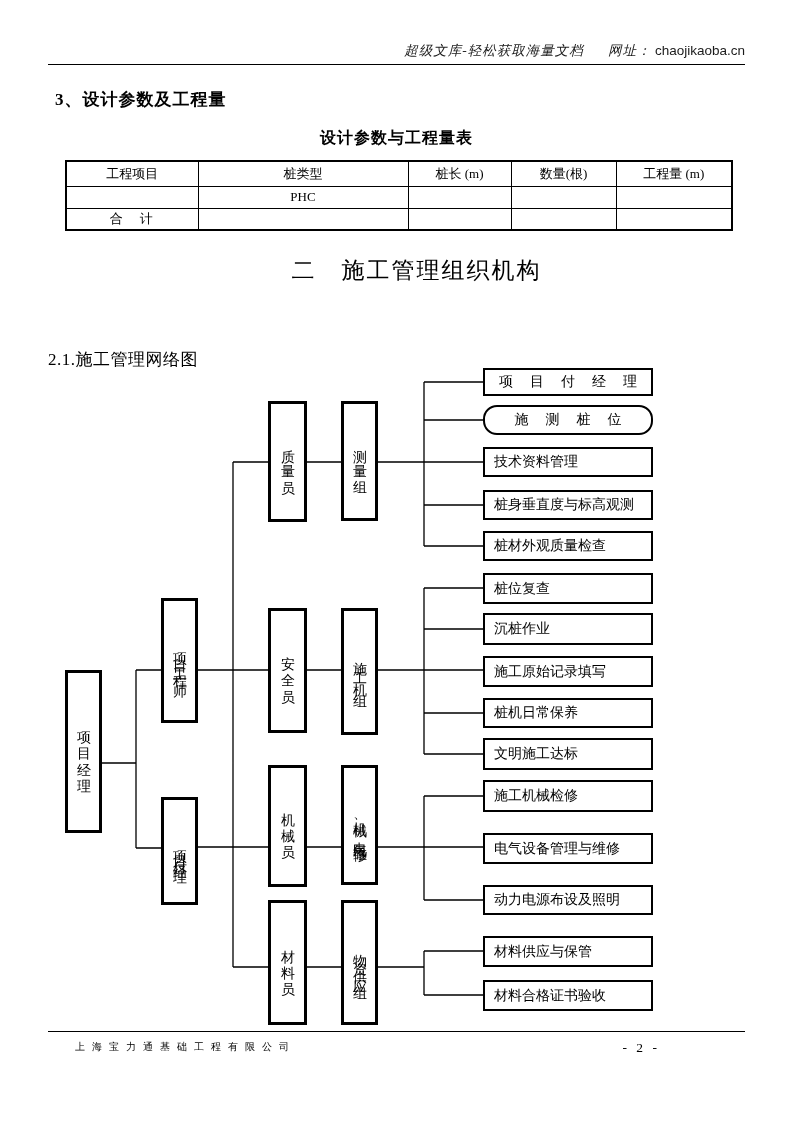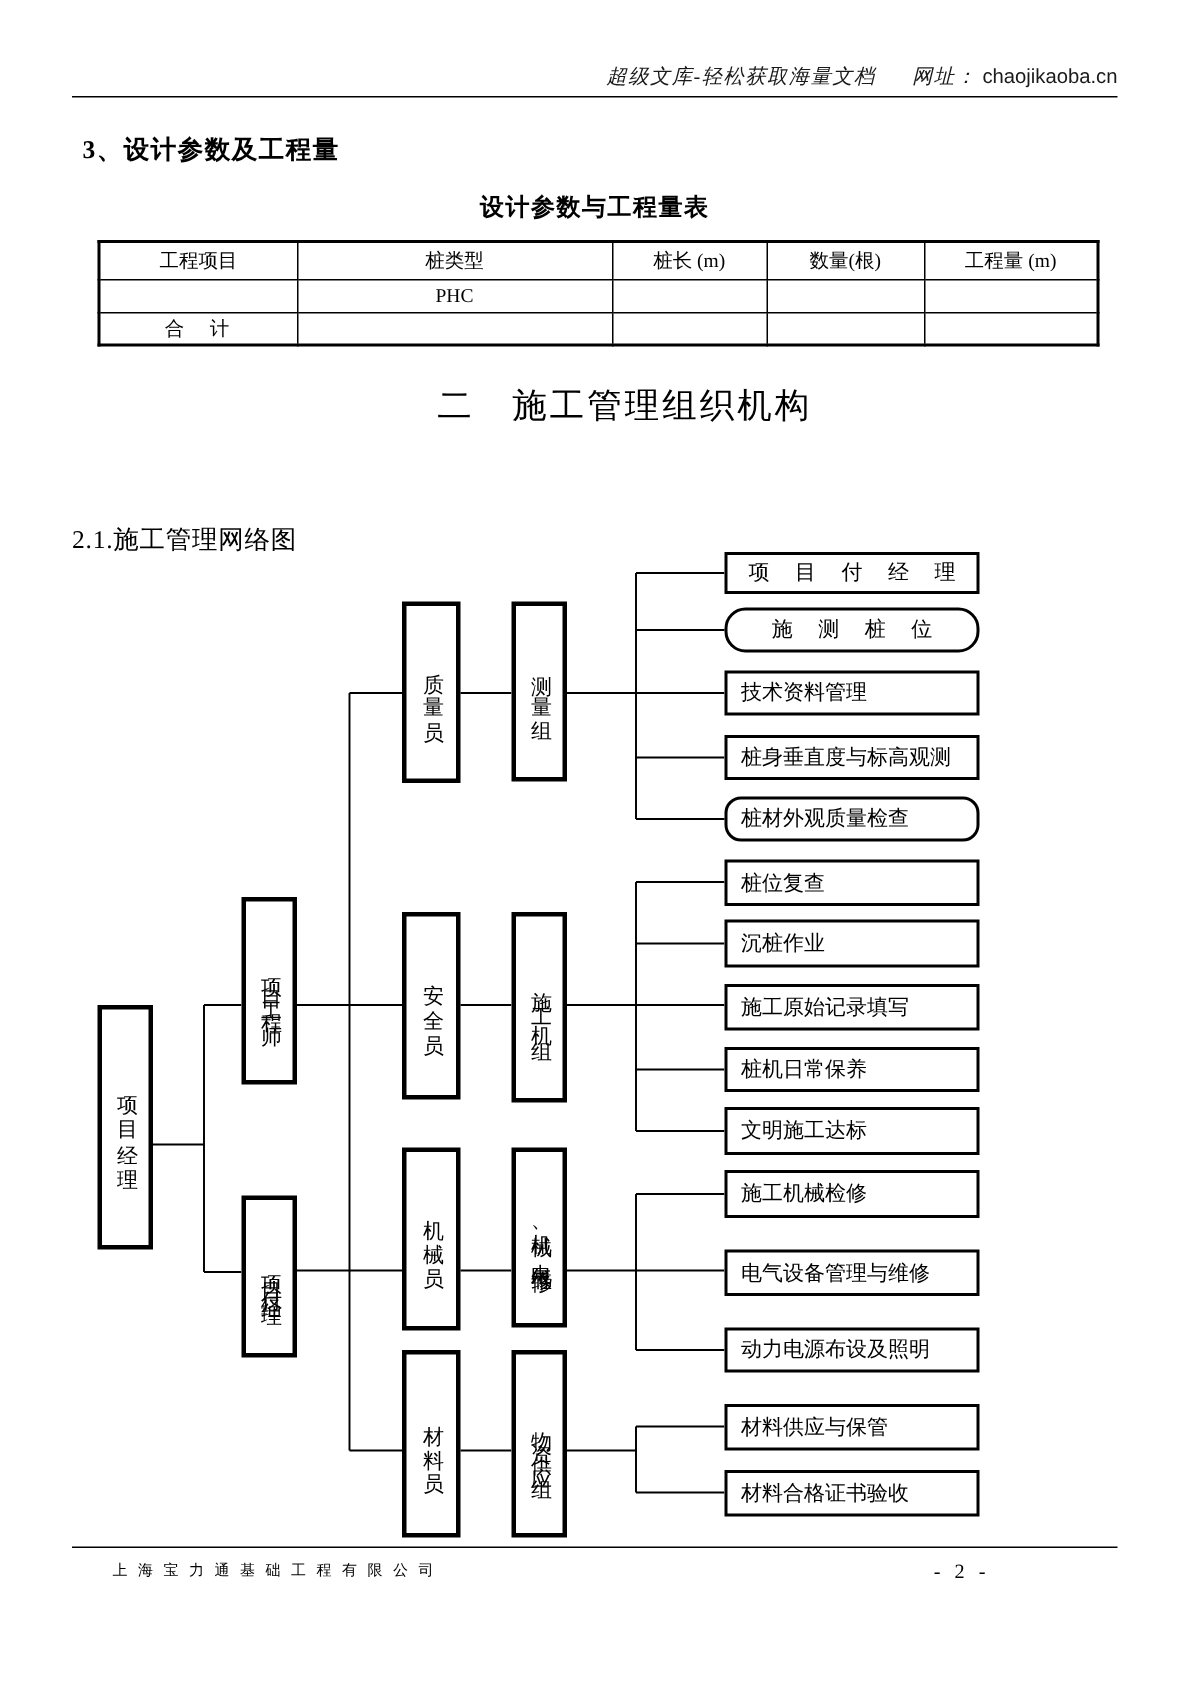--- a/index.html
+++ b/index.html
@@ -139,21 +139,21 @@
       <span style="letter-spacing:2px;">机械、电气维修</span>
     </div>
     <div class="vbox" style="left:341px;top:900px;width:37px;height:125px;">
       <span style="letter-spacing:8px;">物资供应组</span>
     </div>
 
     <div class="task spaced" style="top:368px;height:28px;">项目付经理</div>
     <div class="task spaced" style="top:405px;height:30px;border-radius:14px;">施测桩位</div>
     <div class="task" style="top:447px;height:30px;">技术资料管理</div>
     <div class="task" style="top:490px;height:30px;">桩身垂直度与标高观测</div>
-    <div class="task" style="top:531px;height:30px;border-radius:11px;">桩材外观质量检查</div>
+    <div class="task" style="top:531px;height:30px;">桩材外观质量检查</div>
 
     <div class="task" style="top:573px;height:31px;">桩位复查</div>
     <div class="task" style="top:613px;height:32px;">沉桩作业</div>
     <div class="task" style="top:656px;height:31px;">施工原始记录填写</div>
     <div class="task" style="top:698px;height:30px;">桩机日常保养</div>
     <div class="task" style="top:738px;height:32px;text-align:right;">文明施工达标</div>
 
     <div class="task" style="top:780px;height:32px;">施工机械检修</div>
     <div class="task" style="top:833px;height:31px;">电气设备管理与维修</div>
     <div class="task" style="top:885px;height:30px;">动力电源布设及照明</div>

